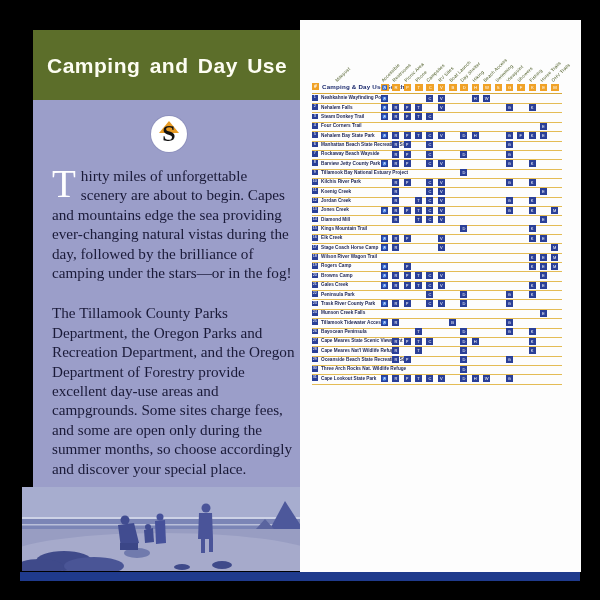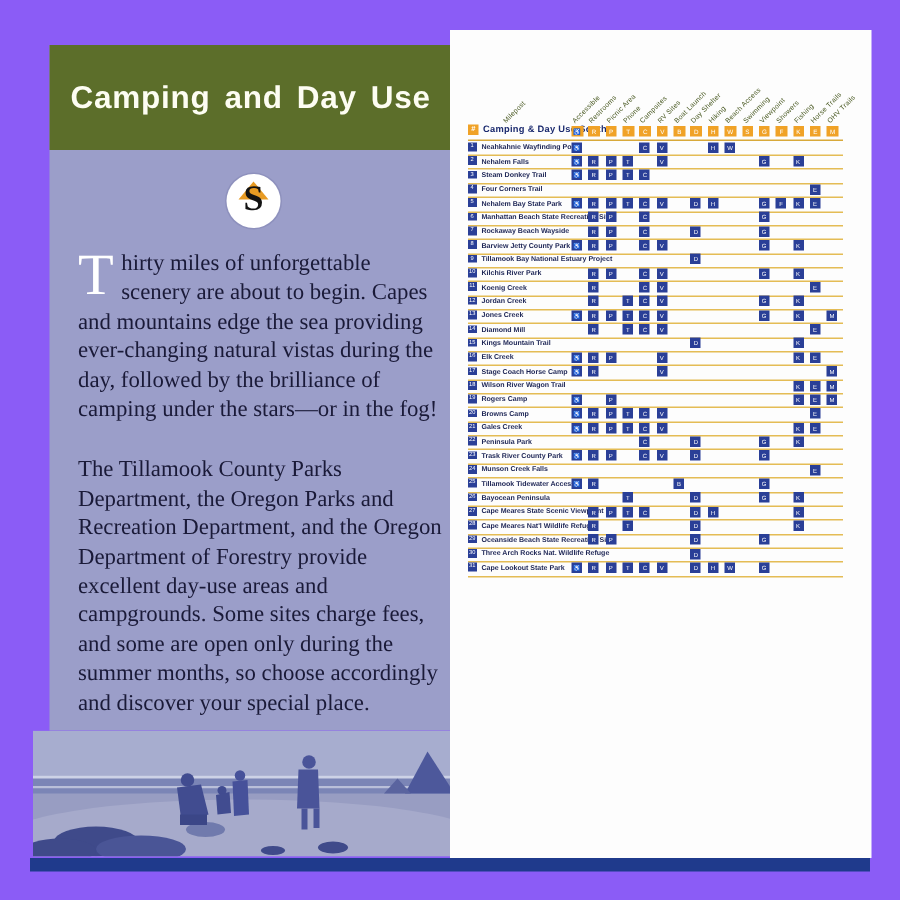--- a/index.html
+++ b/index.html
@@ -1,16 +1,16 @@
 <!DOCTYPE html>
 <html><head>
 <meta charset="utf-8">
 <style>
   html,body{margin:0;padding:0;}
-  .canvas{position:relative;width:600px;height:600px;background:#8b5cf6;overflow:hidden;
+  .canvas{position:relative;width:600px;height:600px;background:#000000;overflow:hidden;
           font-family:"Liberation Sans",sans-serif;}
 
   
   .left-panel{position:absolute;left:33px;top:30px;width:270px;height:457px;background:#9b9ec9;}
   .title-bar{position:absolute;left:0;top:0;width:100%;height:70px;background:#5c6e2a;}
   .title-bar h1{margin:0;padding:24px 0 0 14px;font-size:21px;font-weight:bold;color:#fdfdf2;
                 letter-spacing:.5px;word-spacing:3px;font-family:"Liberation Sans",sans-serif;}
   .byway-logo{position:absolute;left:118px;top:86px;width:36px;height:36px;background:#ffffff;
               border-radius:50%;box-shadow:0 0 0 1px #8e91bd;}
   .byway-tri{position:absolute;left:8px;top:5px;width:0;height:0;

